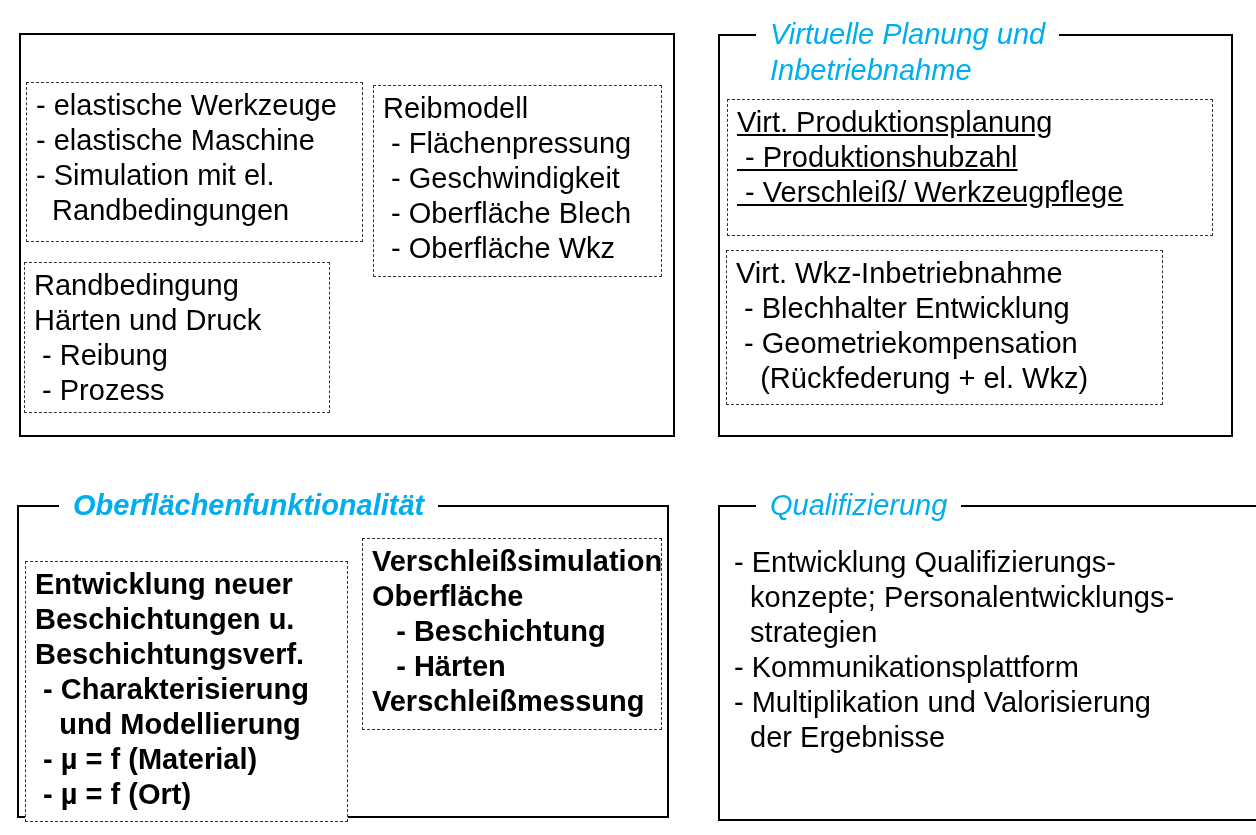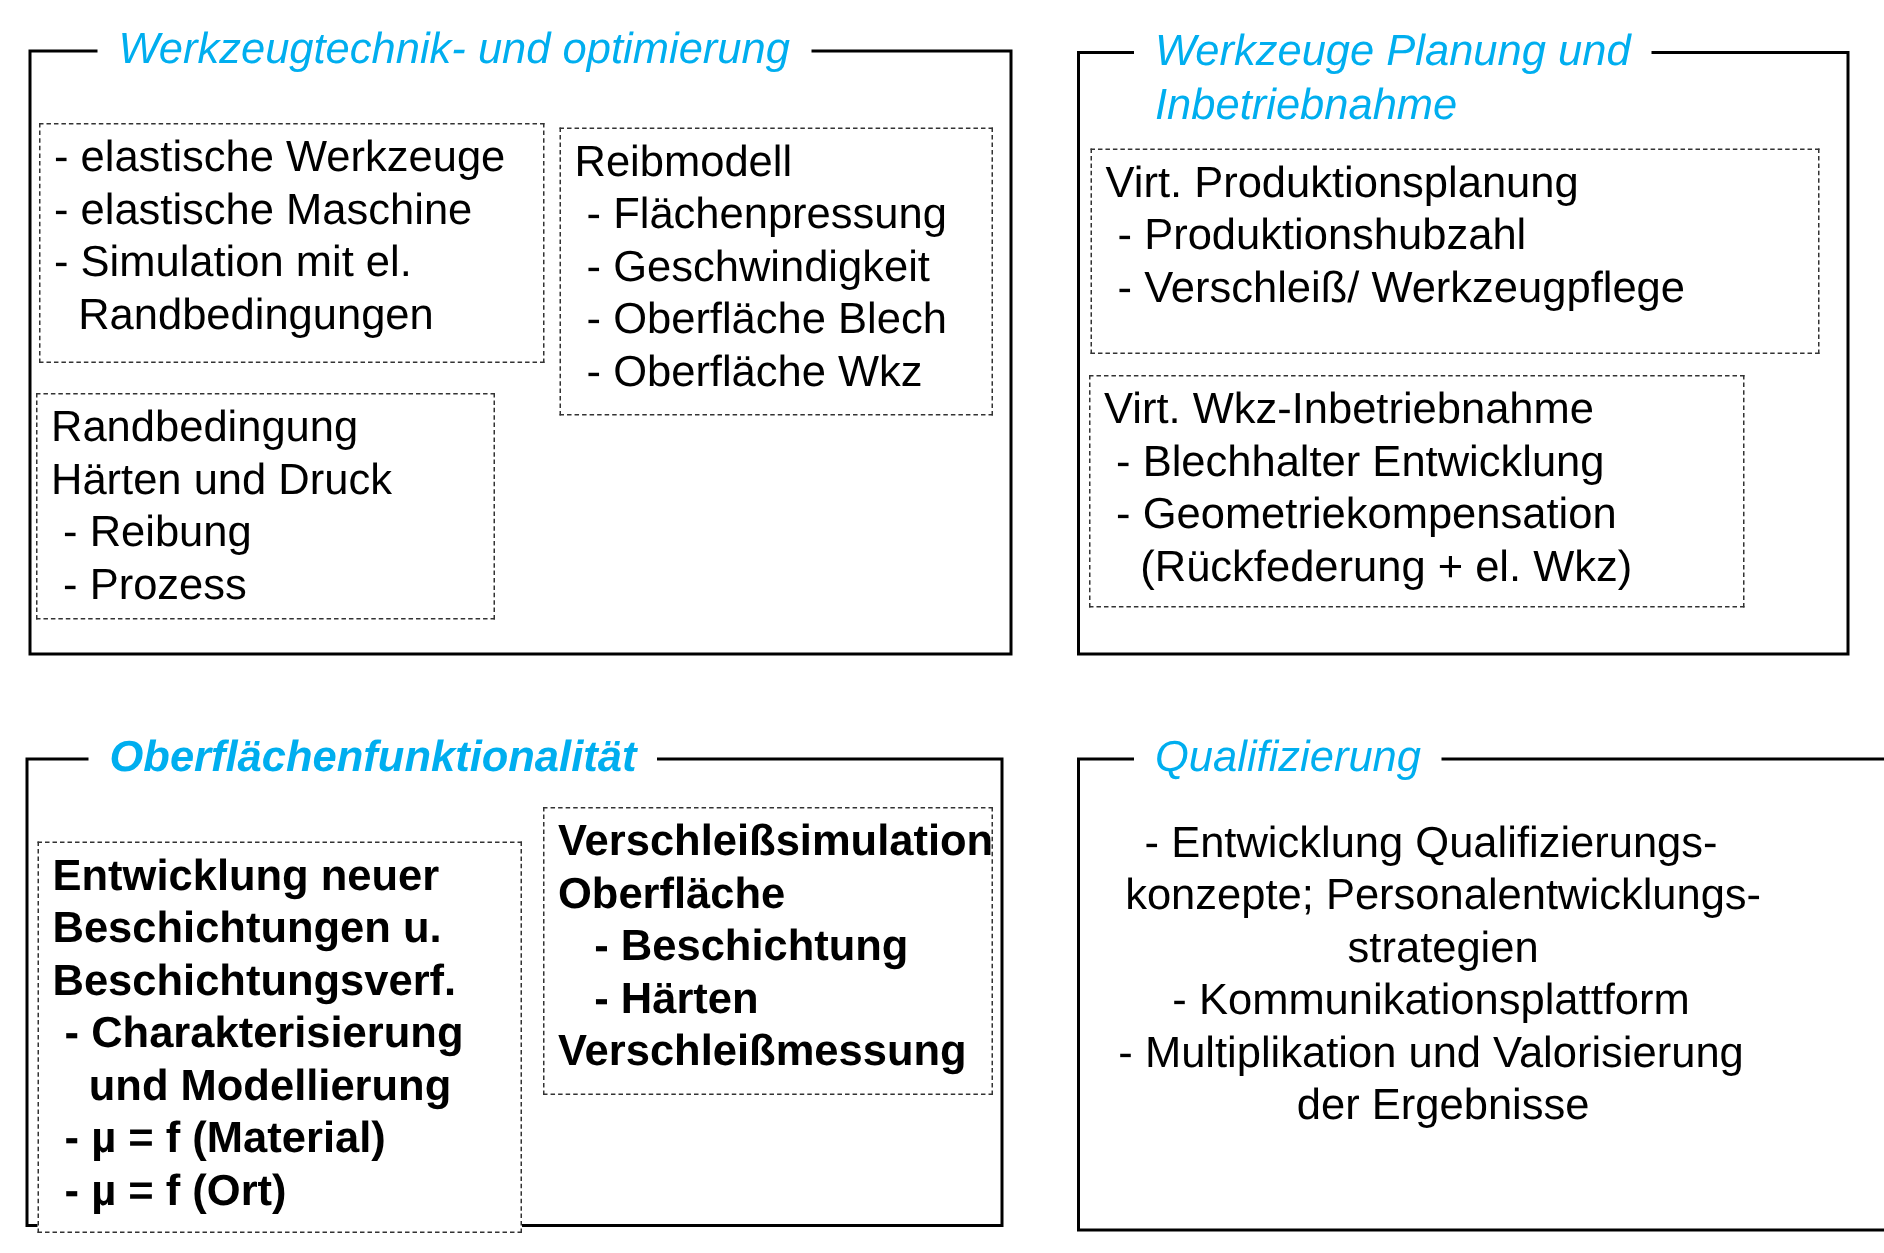--- a/index.html
+++ b/index.html
@@ -42,21 +42,20 @@
   }
   .boxtext { padding: 5px 9px; }
   .plaintext { position: absolute; }
 </style>
 </head>
 <body>
 
 <div id="stage">
 
   <div class="panel" style="left:19px; top:33px; width:656px; height:404px;">
-    <div class="legend" style="left:44px;">Werkzeugtechnik- und optimierung</div>
     <div class="dbox" style="left:5px; top:47px; width:337px; height:160px;">
       <div class="boxtext">- elastische Werkzeuge
 - elastische Maschine
 - Simulation mit el.
   Randbedingungen</div>
     </div>
     <div class="dbox" style="left:352px; top:50px; width:289px; height:192px;">
       <div class="boxtext">Reibmodell
  - Flächenpressung
  - Geschwindigkeit
@@ -65,23 +64,23 @@
     </div>
     <div class="dbox" style="left:3px; top:227px; width:306px; height:151px;">
       <div class="boxtext">Randbedingung
 Härten und Druck
  - Reibung
  - Prozess</div>
     </div>
   </div>
 
   <div class="panel" style="left:718px; top:34px; width:515px; height:403px;">
-    <div class="legend" style="left:36px;">Werkzeuge Planung und
+    <div class="legend" style="left:36px;">Virtuelle Planung und
 Inbetriebnahme</div>
-    <div class="dbox" style="left:7px; top:63px; width:486px; height:137px;">
+    <div class="dbox" style="left:7px; top:63px; width:486px; height:137px;text-decoration:underline;">
       <div class="boxtext">Virt. Produktionsplanung
  - Produktionshubzahl
  - Verschleiß/ Werkzeugpflege</div>
     </div>
     <div class="dbox" style="left:6px; top:214px; width:437px; height:155px;">
       <div class="boxtext">Virt. Wkz-Inbetriebnahme
  - Blechhalter Entwicklung
  - Geometriekompensation
    (Rückfederung + el. Wkz)</div>
     </div>
@@ -102,21 +101,21 @@
       <div class="boxtext">Verschleißsimulation
 Oberfläche
    - Beschichtung
    - Härten
 Verschleißmessung</div>
     </div>
   </div>
 
   <div class="panel" style="left:718px; top:505px; width:567px; height:316px;">
     <div class="legend" style="left:36px;">Qualifizierung</div>
-    <div class="plaintext" style="left:14px; top:38px;text-align:center;">- Entwicklung Qualifizierungs-
+    <div class="plaintext" style="left:14px; top:38px;">- Entwicklung Qualifizierungs-
   konzepte; Personalentwicklungs-
   strategien
 - Kommunikationsplattform
 - Multiplikation und Valorisierung
   der Ergebnisse</div>
   </div>
 
 </div>
 
 </body></html>

